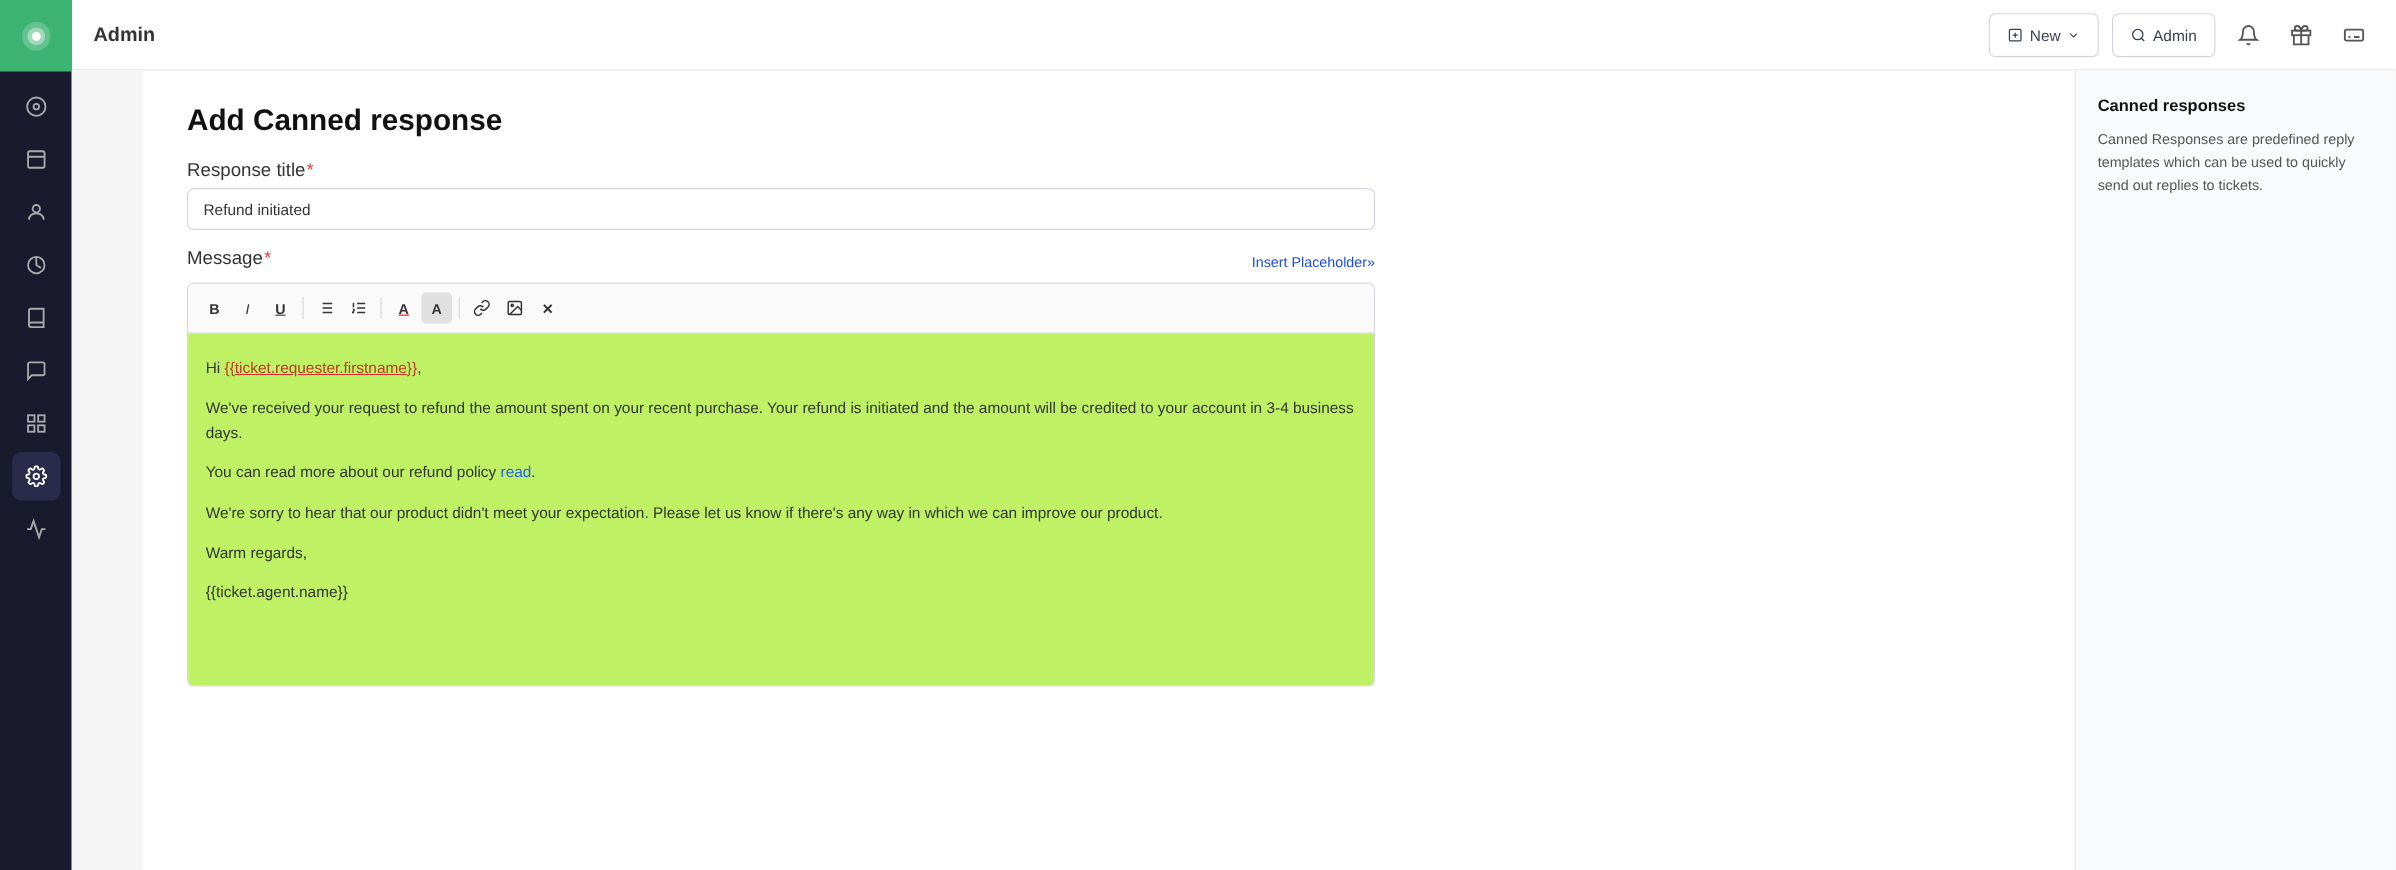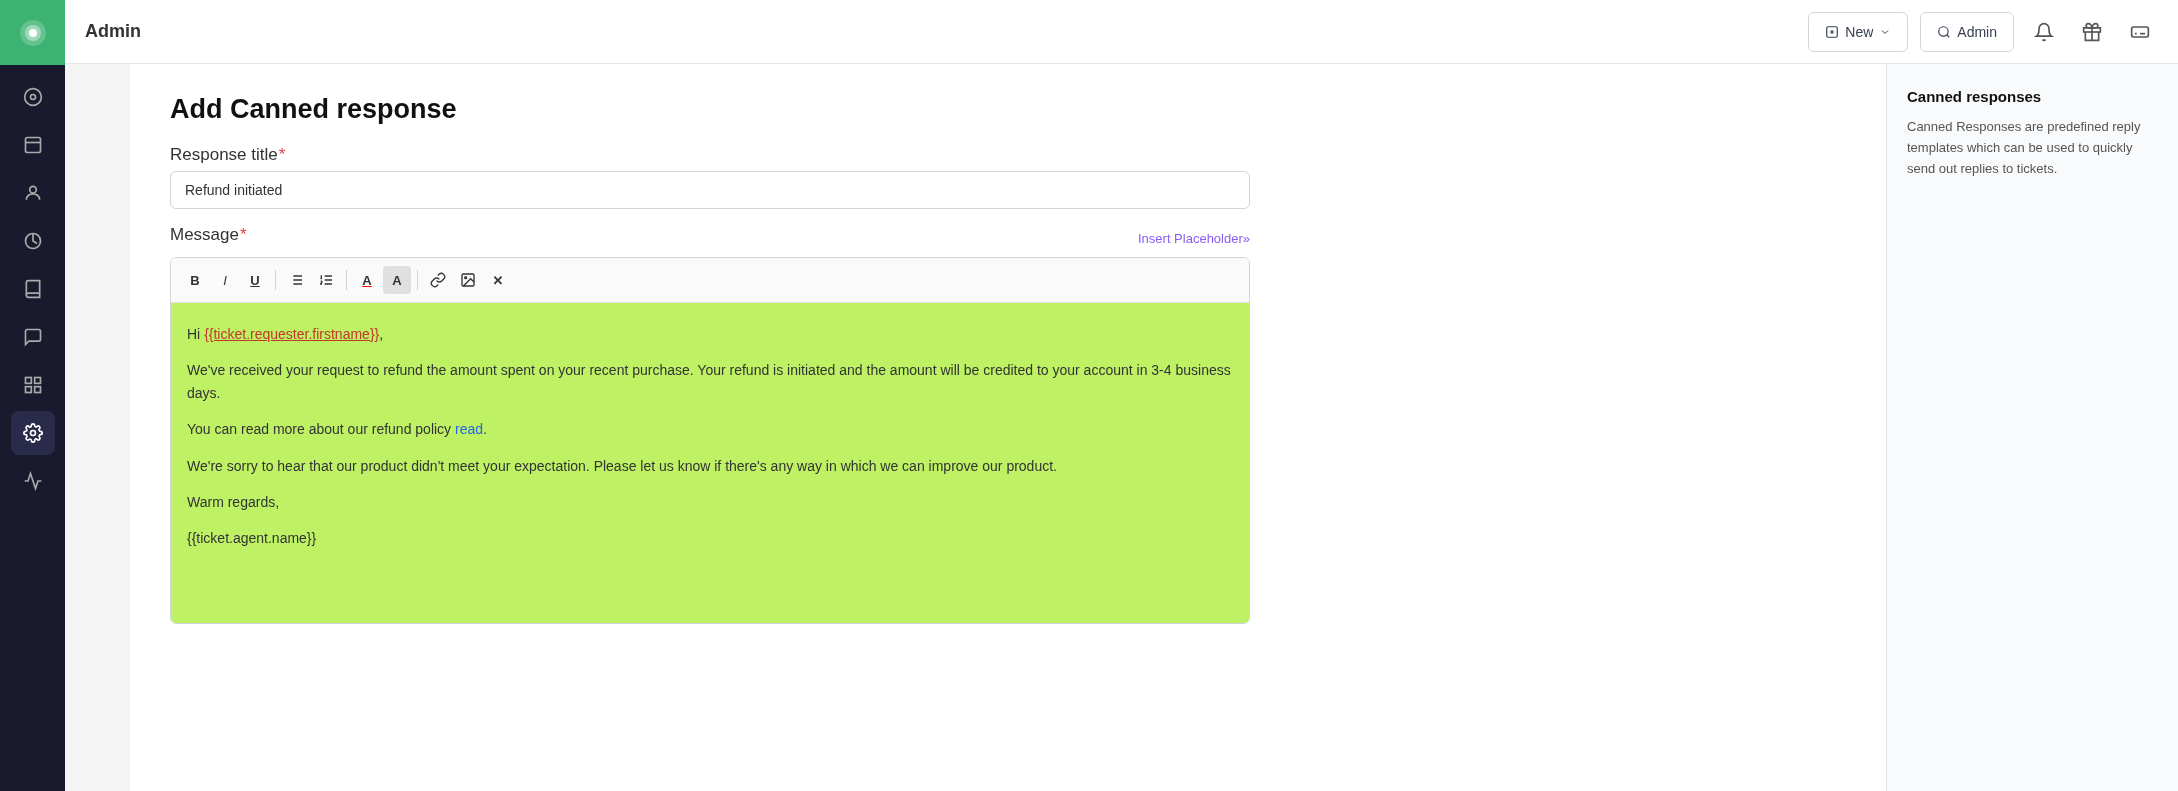--- a/index.html
+++ b/index.html
@@ -159,21 +159,21 @@
     .message-label-row {
       display: flex;
       align-items: center;
       justify-content: space-between;
       max-width: 1080px;
       margin-bottom: 6px;
     }
     .insert-placeholder-btn {
       background: none;
       border: none;
-      color: #8b5cf6;
+      color: #1d4ed8;
       font-size: 13px;
       cursor: pointer;
       text-decoration: none;
     }
 
     
     .editor-container {
       border: 1px solid #d1d5db;
       border-radius: 6px;
       max-width: 1080px;

